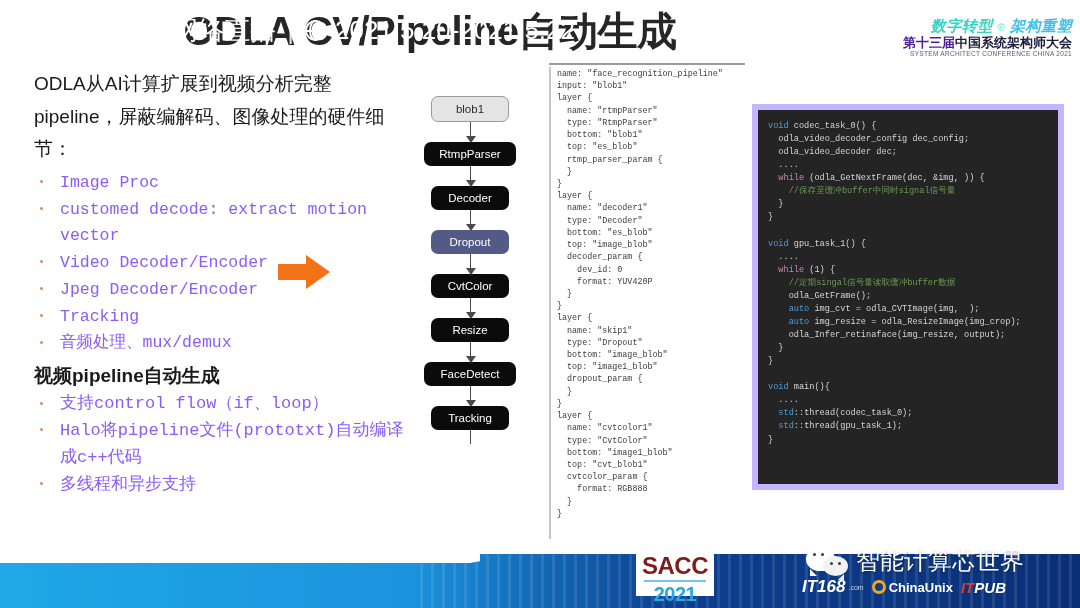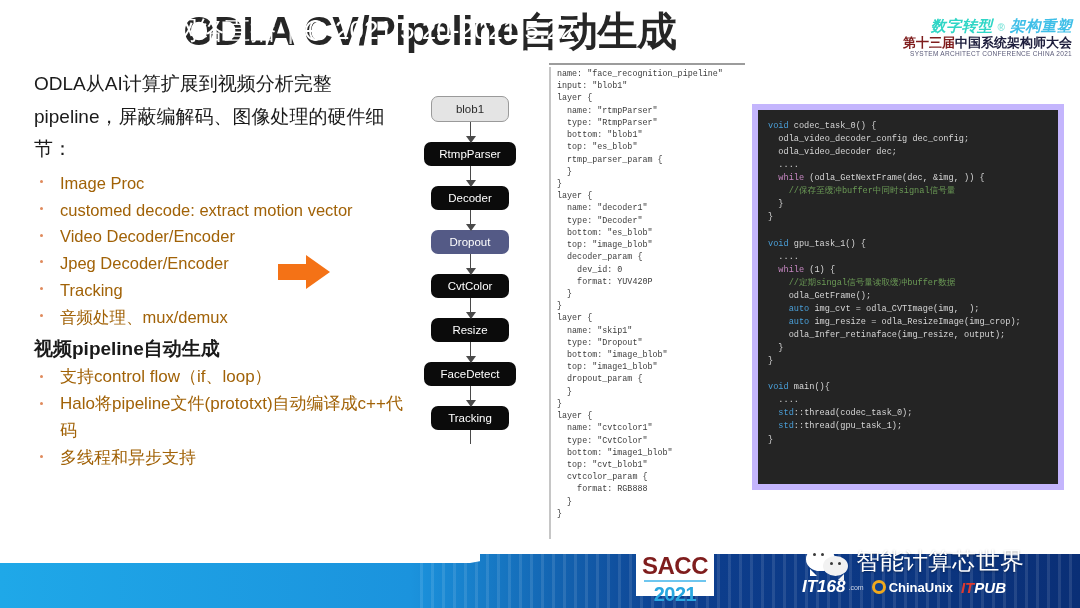--- a/index.html
+++ b/index.html
@@ -26,38 +26,39 @@
   }
   #conf-logo .cl-row1 {
     font-size: 15px; font-weight: bold; font-style: italic;
     color: #2fd6c6; letter-spacing: 0.5px;
   }
   #conf-logo .cl-row1 .reg { color: #7fe4da; font-style: normal; font-size: 10px; }
   #conf-logo .cl-row1 .cl-b { color: #3fbfe8; }
   #conf-logo .cl-row2 {
     margin-top: 3px; font-size: 13px; font-weight: bold; color: #1d1d3c;
   }
-  #conf-logo .cl-row2 .hl { color: #7f1d1d; margin-top: 12px; }
+  #conf-logo .cl-row2 .hl { color: #4c1d95; margin-top: 12px; }
   #conf-logo .cl-row3 {
     margin-top: 2px; font-size: 6.5px; color: #5a5a78; letter-spacing: 0.3px;
   }
 
   
   #left-col {
     position: absolute; left: 34px; top: 68px; width: 370px;
   }
   .lead-para {
     font-size: 19px; color: #1a1a1a; line-height: 1.72;
     margin: 0 0 4px 0;
   }
   .bullet-list { list-style: none; margin: 0; padding: 0; }
   .bullet-list li {
     position: relative; padding-left: 26px;
     font-size: 16.5px; line-height: 1.62;
-    color: #a16207;
+    color: #8b5cf6;
+    font-family: Liberation Mono, monospace;
   }
   .bullet-list li .dot {
     position: absolute; left: 6px; top: 0.62em;
     width: 3px; height: 3px; background: #e08a5c; border-radius: 50%;
   }
   .sub-head {
     font-size: 19px; font-weight: bold; color: #1a1a1a;
     margin: 6px 0 2px 0;
   }
   .bullet-list.big li { font-size: 17px; line-height: 1.58; }

